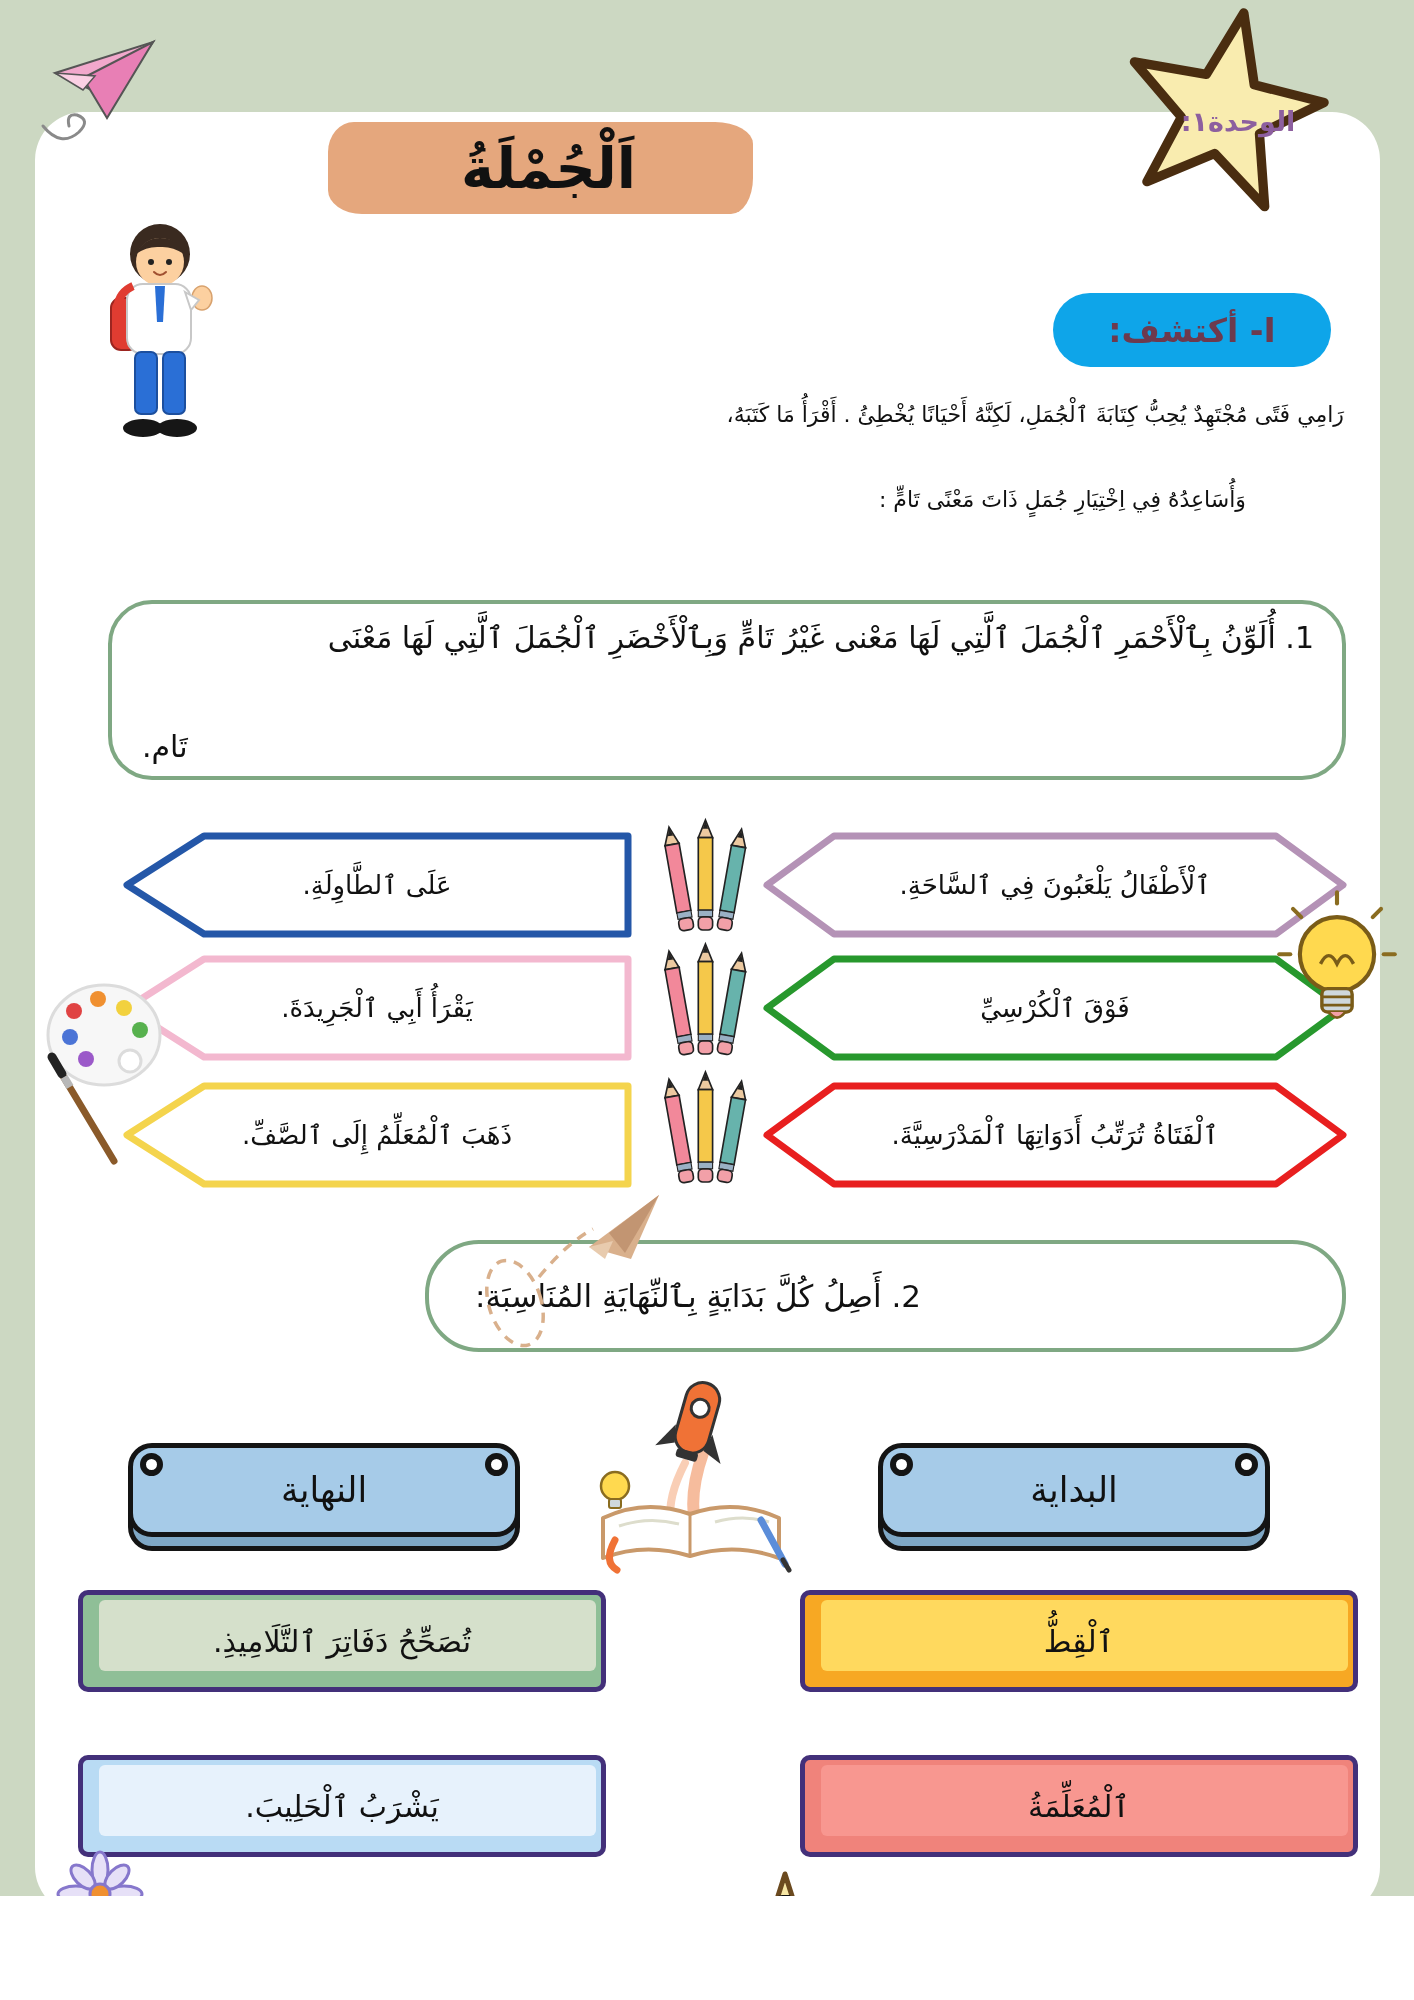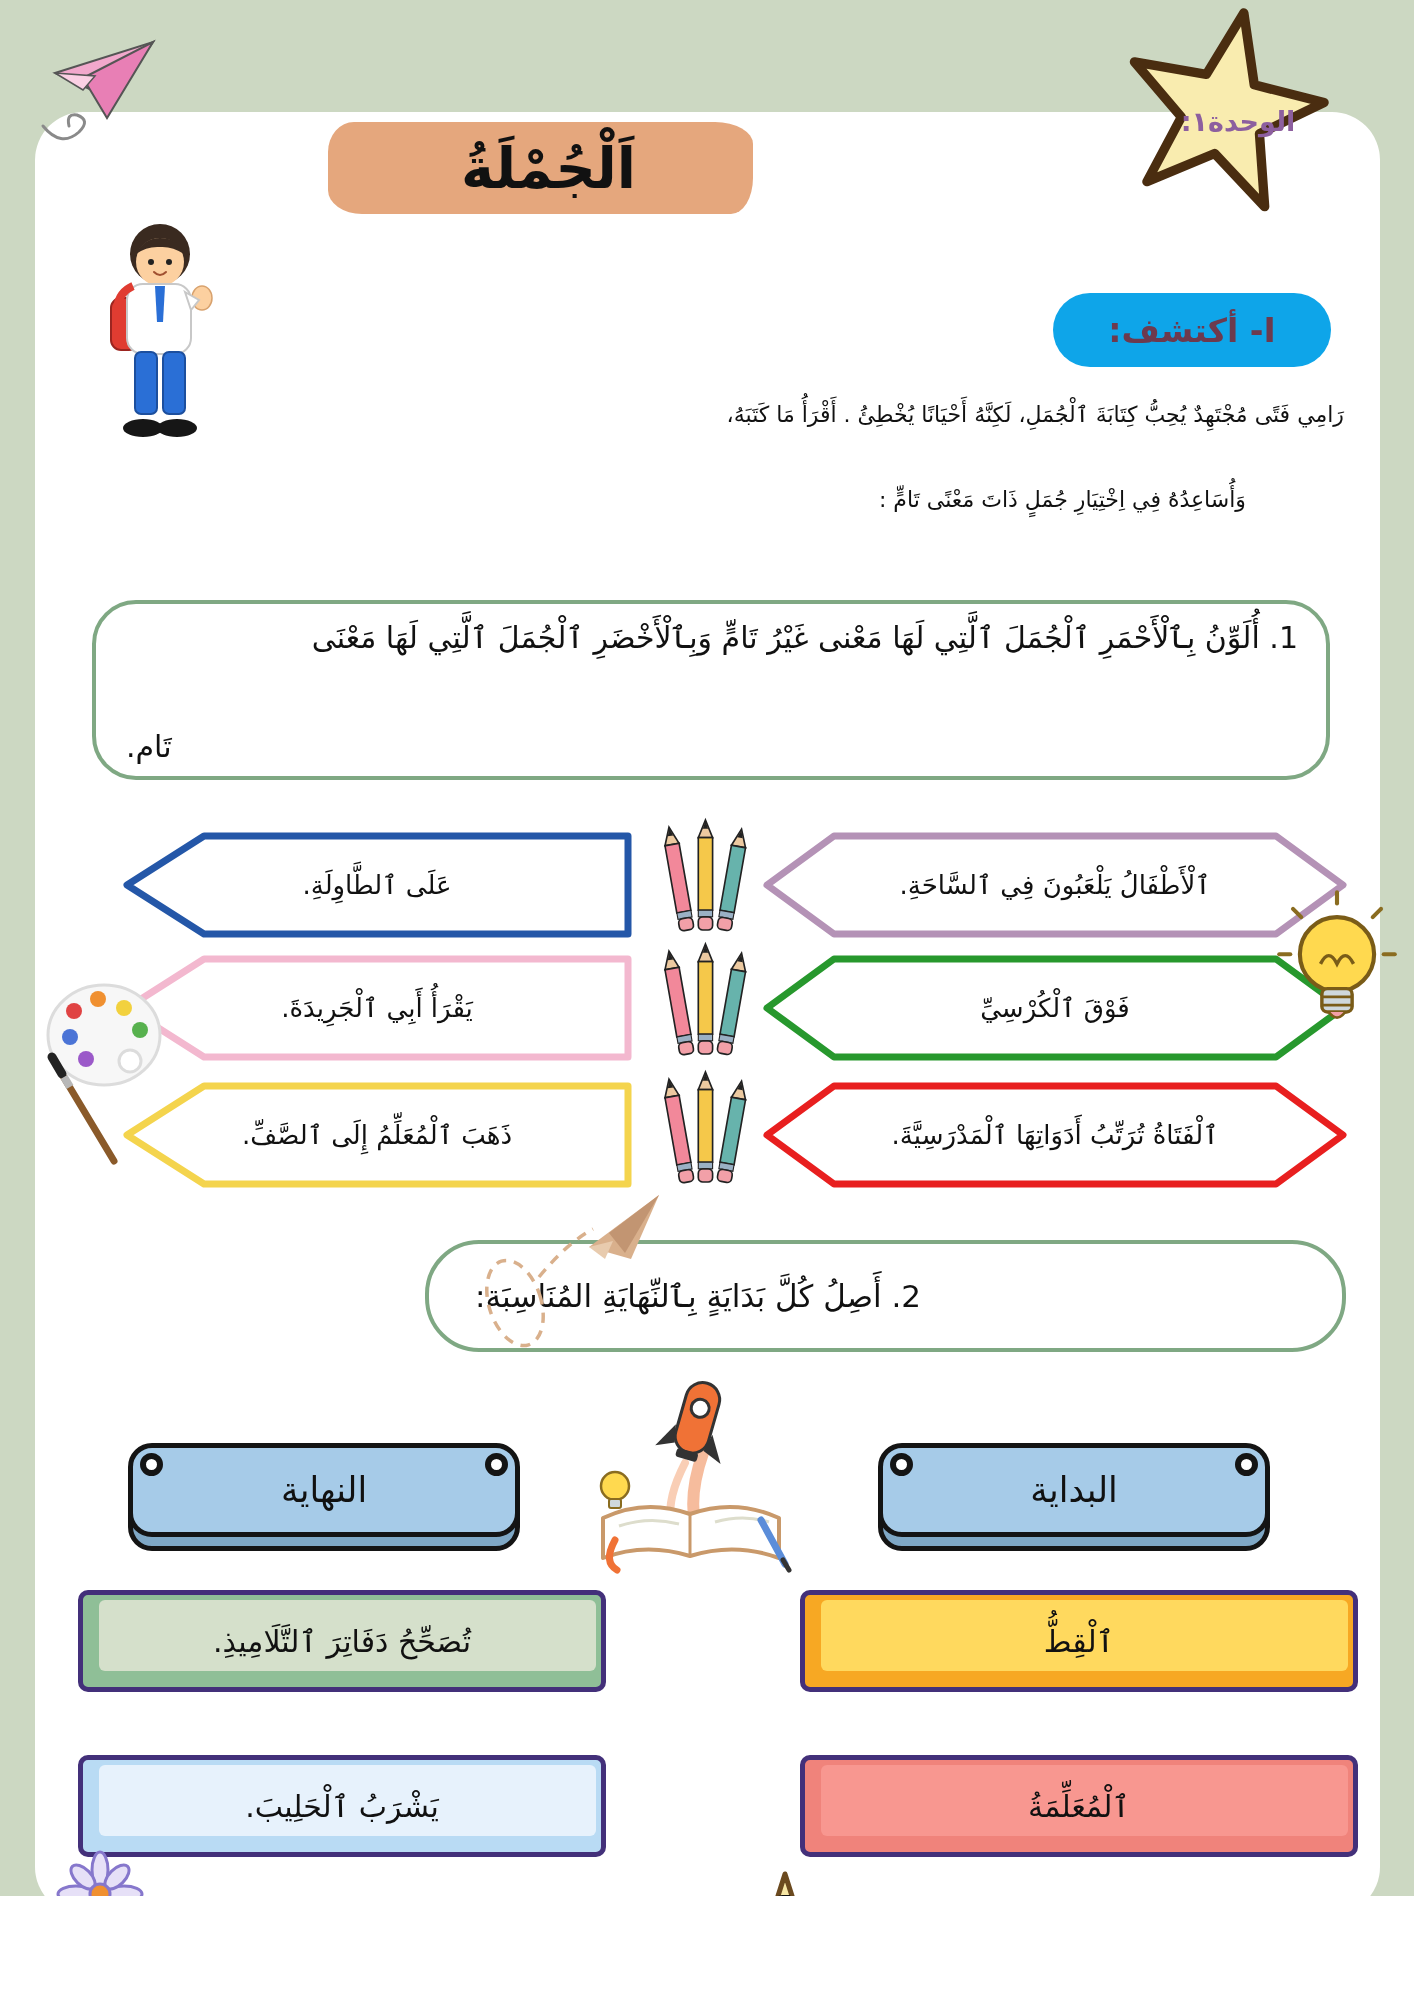--- a/index.html
+++ b/index.html
@@ -17,21 +17,21 @@
   #unit-label{left:1178px;top:106px;width:120px;text-align:center;font-size:27px;font-weight:bold;
               color:#8d5f9f;direction:rtl;}
   
   #discover-badge{left:1053px;top:293px;width:278px;height:74px;background:#0ea5e9;border-radius:40px;
                   display:flex;align-items:center;justify-content:center;font-size:33px;font-weight:bold;
                   color:#6d3a4e;direction:rtl;}
   .intro-line{direction:rtl;white-space:nowrap;font-size:22px;}
   #intro-1{top:402px;right:70px;}
   #intro-2{top:487px;right:168px;}
   
-  #task1-box{left:92px;top:600px;width:1230px;height:172px;border:4px solid #7fa883;border-radius:44px;background:#fff;}
+  #task1-box{left:108px;top:600px;width:1230px;height:172px;border:4px solid #7fa883;border-radius:44px;background:#fff;}
   #task1-l1{top:16px;right:28px;direction:rtl;white-space:nowrap;font-size:30px;}
   #task1-l2{bottom:12px;left:30px;direction:rtl;font-size:30px;}
   #task2-box{left:425px;top:1240px;width:913px;height:104px;border:4px solid #7fa883;border-radius:54px;background:#fff;}
   #task2-text{position:absolute;inset:0;display:flex;align-items:center;justify-content:flex-end;
               padding:0 46px;direction:rtl;white-space:nowrap;font-size:31px;}
   
   .arrow{position:absolute;height:106px;}
   .arrow svg{position:absolute;inset:0;overflow:visible;}
   .arrow-label{position:absolute;inset:0;display:flex;align-items:center;justify-content:center;
                direction:rtl;font-size:26px;padding:0 42px;white-space:nowrap;}

